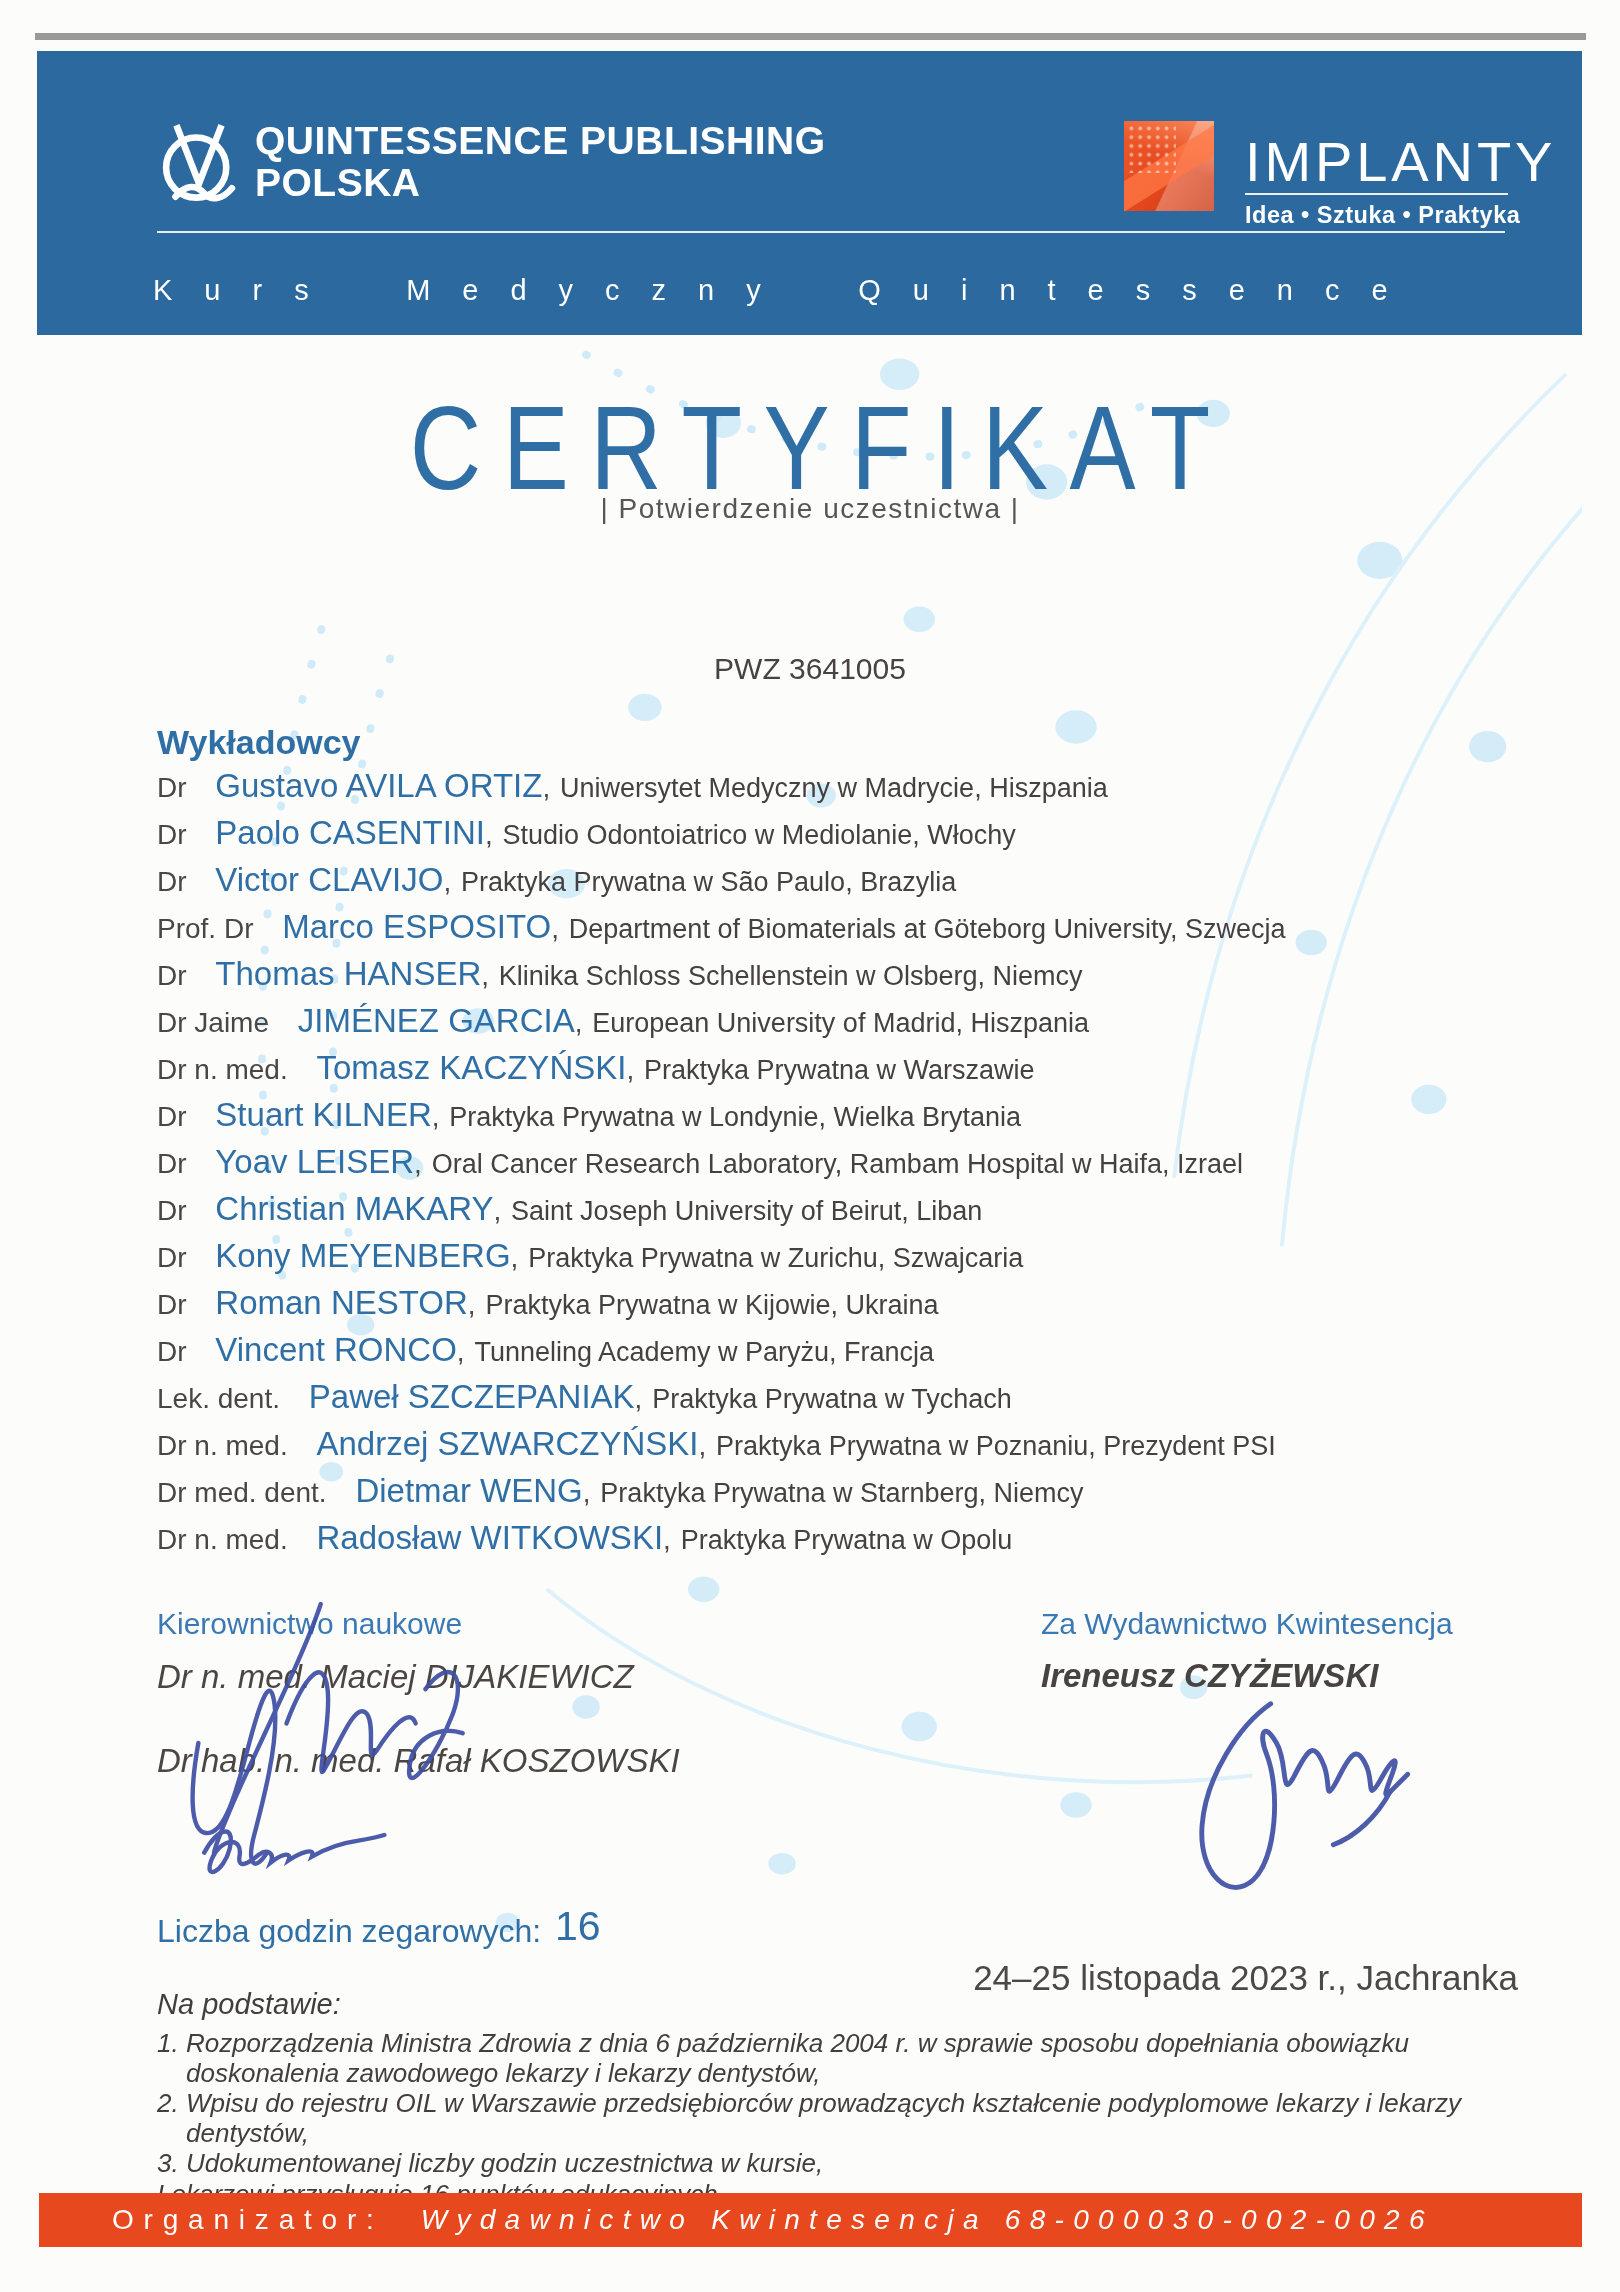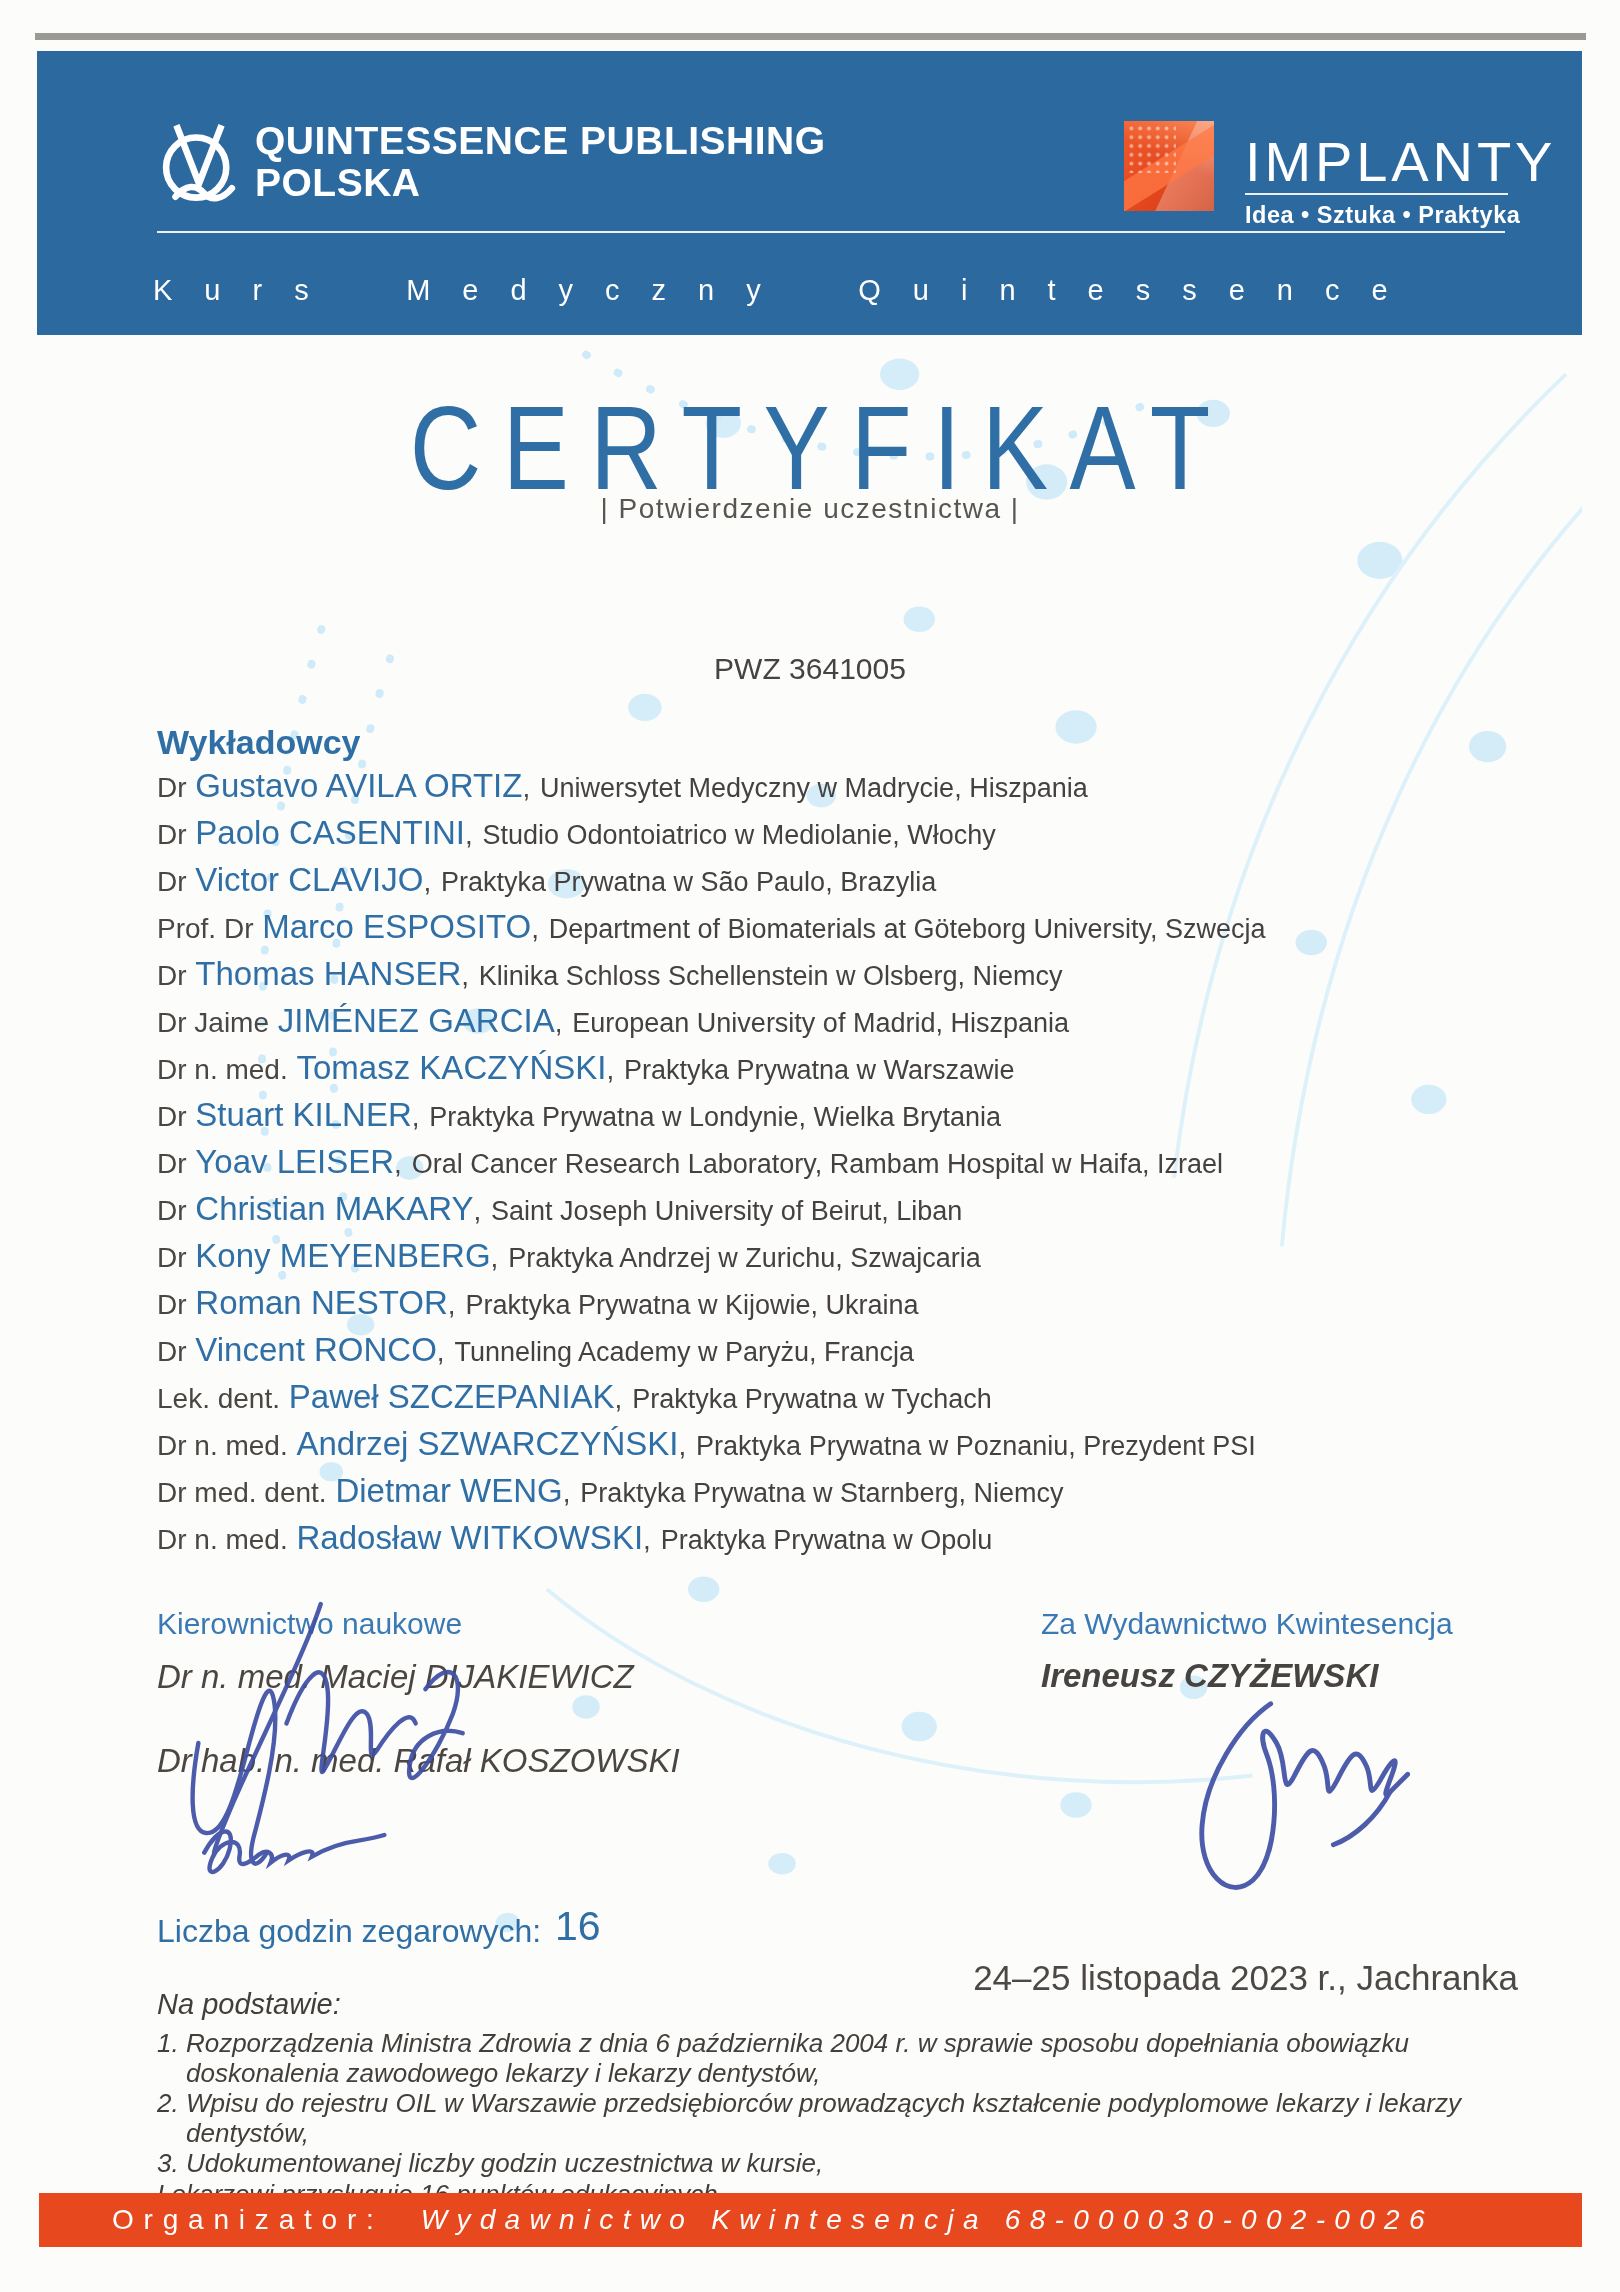--- a/index.html
+++ b/index.html
@@ -46,21 +46,21 @@
     transform:scaleX(.84); transform-origin:center top; }
   .cert-sub{ left:0; right:0; top:493px; text-align:center; color:#595551;
     font-size:28px; letter-spacing:1.5px; }
   .recip-name{ left:0; right:0; top:585px; text-align:center; color:#3b3836; font-size:46px; }
   .recip-pwz{ left:0; right:0; top:652px; text-align:center; color:#464341; font-size:30px; }
   .lect-heading{ left:157px; top:723px; color:var(--accent-blue,#2f6fa6);
     font-size:34px; font-weight:700; }
   .lect-list{ left:157px; top:767px; width:1372px; }
   .lect-row{ height:47px; display:flex; align-items:baseline; white-space:nowrap; }
   .lect-prefix{ font-size:28px; color:#4a4643; margin-right:8.8px; }
-  .lect-name{ font-size:33px; color:var(--accent-blue,#2f6fa6); }
+  .lect-name{ font-size:33px; color:var(--accent-blue,#2f6fa6);margin-left:20px; }
   .lect-sep{ font-size:28px; color:#4a4643; margin-right:9.8px; }
   .lect-aff{ font-size:27px; color:#454140; }
   
   .sig-left{ left:157px; top:1607px; }
   .sig-right{ left:1041px; top:1607px; }
   .sig-heading{ color:#3a79b3; font-size:30px; }
   .sig-name{ font-size:33px; font-style:italic; color:#4b4642; }
   .sig-left .n1{ margin-top:16.7px; }
   .sig-left .n2{ margin-top:46px; }
   .sig-right .n1{ margin-top:15.7px; font-weight:700; color:#474340; }
@@ -216,21 +216,21 @@
       <div class="lect-row">
         <span class="lect-prefix">Dr</span>
         <span class="lect-name">Christian MAKARY</span>
         <span class="lect-sep">,</span>
         <span class="lect-aff">Saint Joseph University of Beirut, Liban</span>
       </div>
       <div class="lect-row">
         <span class="lect-prefix">Dr</span>
         <span class="lect-name">Kony MEYENBERG</span>
         <span class="lect-sep">,</span>
-        <span class="lect-aff">Praktyka Andrzej w Zurichu, Szwajcaria</span>
+        <span class="lect-aff">Praktyka Prywatna w Zurichu, Szwajcaria</span>
       </div>
       <div class="lect-row">
         <span class="lect-prefix">Dr</span>
         <span class="lect-name">Roman NESTOR</span>
         <span class="lect-sep">,</span>
         <span class="lect-aff">Praktyka Prywatna w Kijowie, Ukraina</span>
       </div>
       <div class="lect-row">
         <span class="lect-prefix">Dr</span>
         <span class="lect-name">Vincent RONCO</span>

